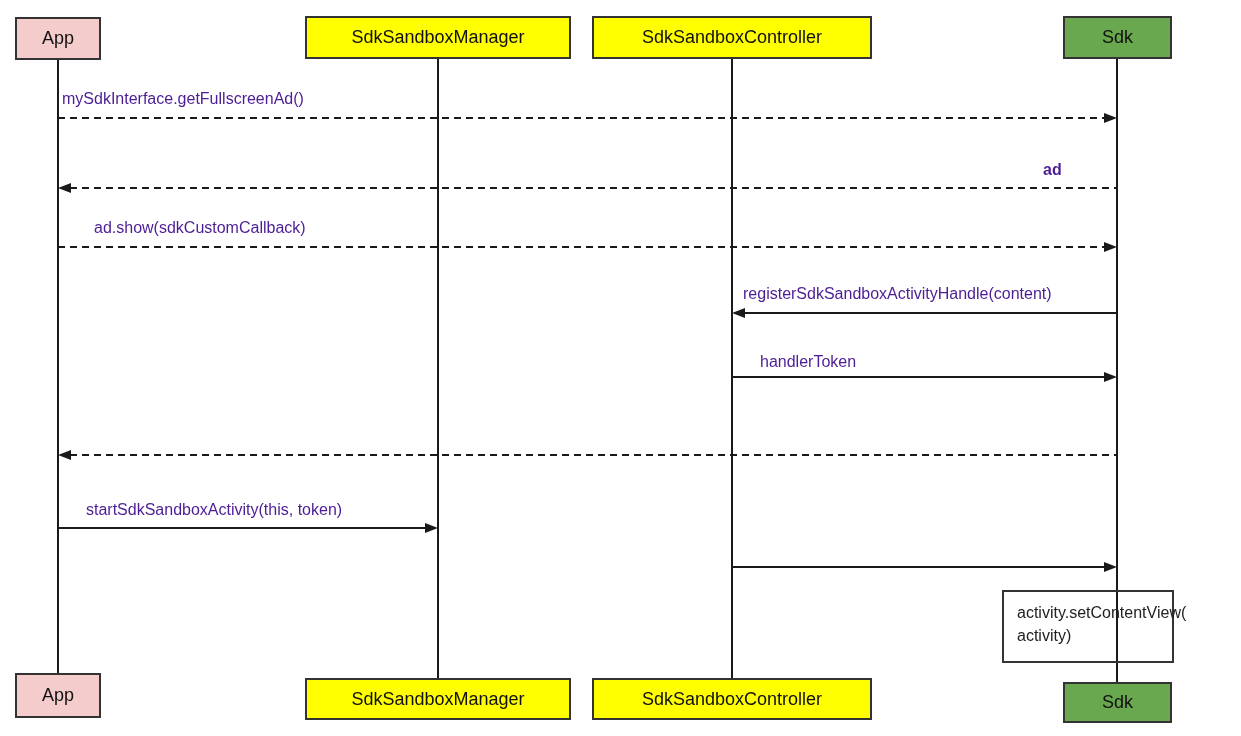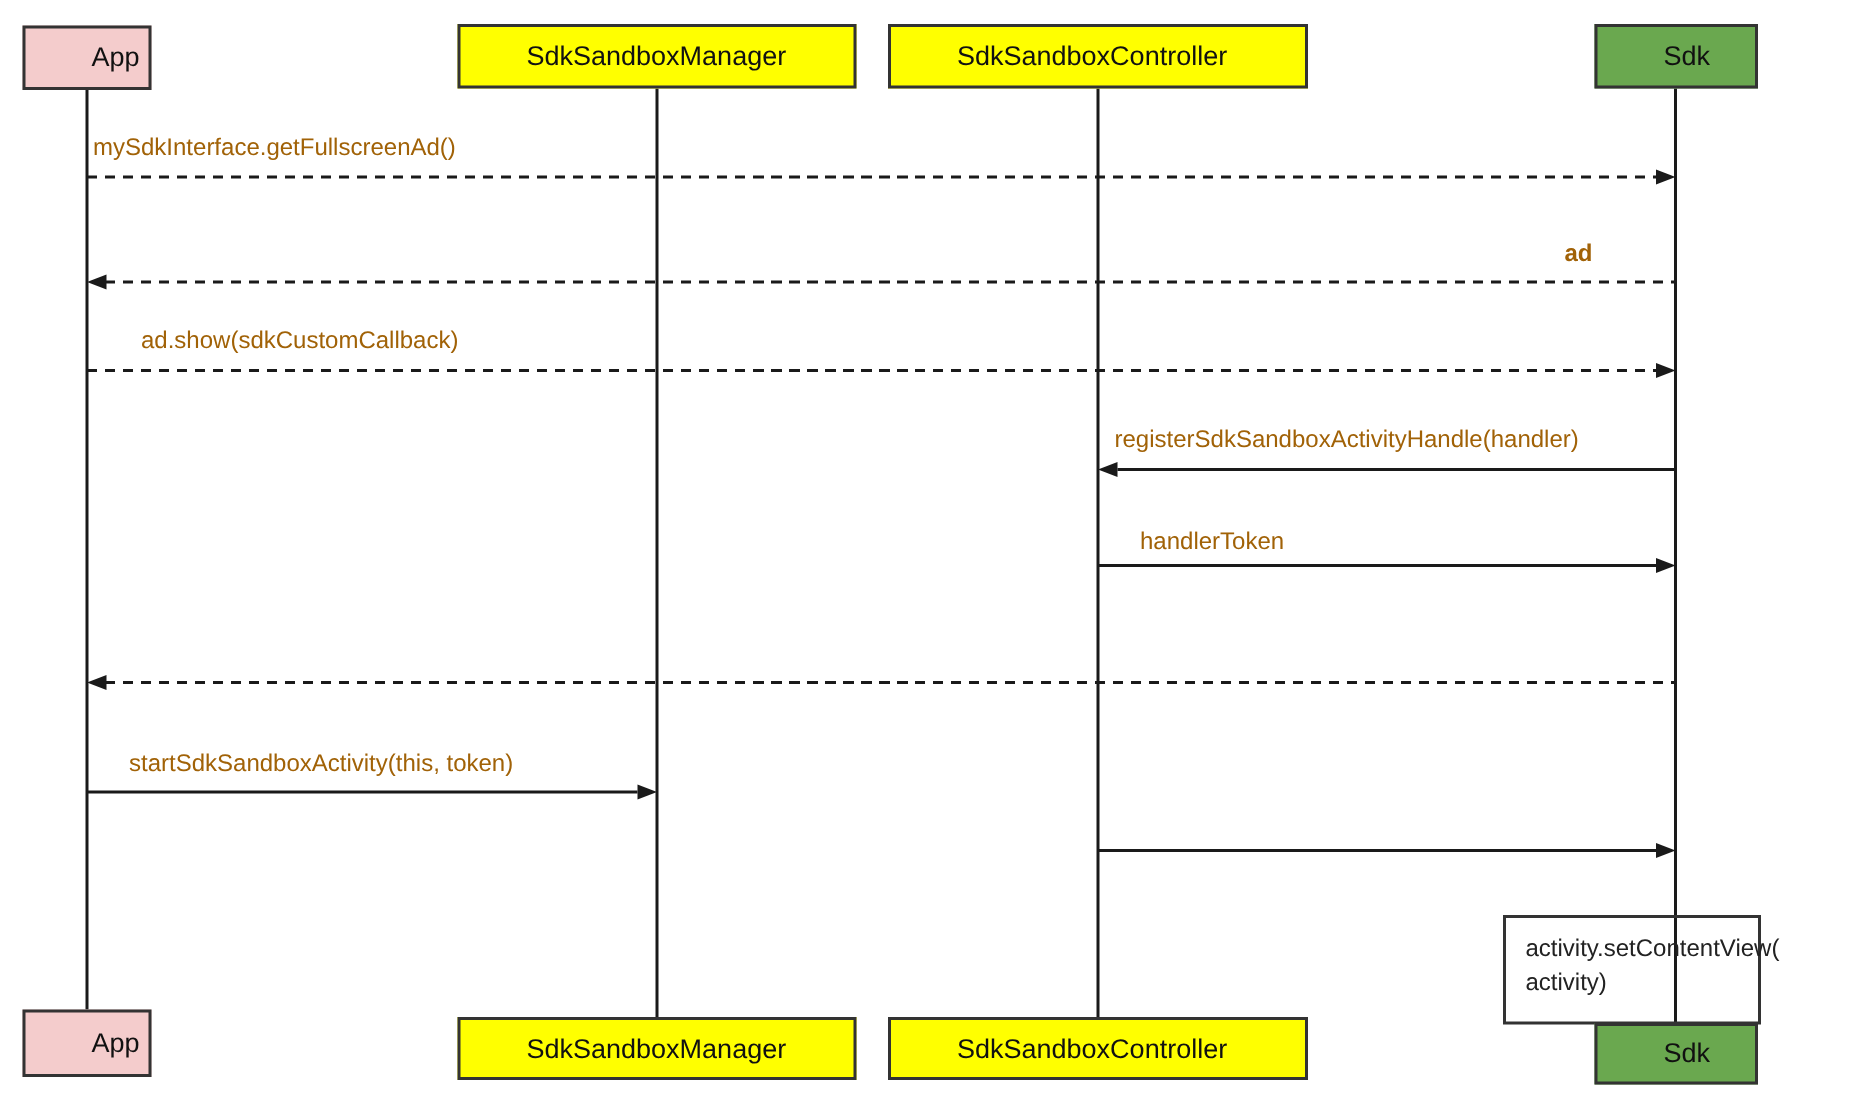--- a/index.html
+++ b/index.html
@@ -9,34 +9,34 @@
     width: 1241px;
     height: 736px;
     background: #ffffff;
     overflow: hidden;
   }
   .actor {
     position: absolute;
     border: 2px solid #333333;
     display: flex;
     align-items: center;
+    justify-content: center;
     box-sizing: border-box;
     font-size: 18px;
     color: #111111;
-    padding-left: 44px;
   }
   .lifeline {
     position: absolute;
     width: 2px;
     background: #1a1a1a;
   }
   .msg-label {
     position: absolute;
     font-size: 16px;
-    color: #a16207;
+    color: #4c1d95;
     white-space: nowrap;
   }
   .mline {
     position: absolute;
     height: 2px;
     background: #1a1a1a;
   }
   .mline.dashed {
     background: repeating-linear-gradient(90deg, #1a1a1a 0 7px, transparent 7px 12px);
   }
@@ -87,39 +87,39 @@
   <div class="arrowhead right" style="left:1104px; top:113px;"></div>
 
   <div class="msg-label" style="left:1043px; top:161px;font-weight:bold;">ad</div>
   <div class="mline dashed" style="left:70px; top:187px; width:1047px;"></div>
   <div class="arrowhead left" style="left:58px; top:183px;"></div>
 
   <div class="msg-label" style="left:62px; top:219px;margin-left:32px;">ad.show(sdkCustomCallback)</div>
   <div class="mline dashed" style="left:58px; top:246px; width:1047px;"></div>
   <div class="arrowhead right" style="left:1104px; top:242px;"></div>
 
-  <div class="msg-label" style="left:743px; top:285px;">registerSdkSandboxActivityHandle(handler)</div>
+  <div class="msg-label" style="left:743px; top:285px;">registerSdkSandboxActivityHandle(content)</div>
   <div class="mline" style="left:745px; top:312px; width:372px;"></div>
   <div class="arrowhead left" style="left:732px; top:308px;"></div>
 
   <div class="msg-label" style="left:760px; top:353px;">handlerToken</div>
   <div class="mline" style="left:732px; top:376px; width:372px;"></div>
   <div class="arrowhead right" style="left:1104px; top:372px;"></div>
 
   <div class="mline dashed" style="left:70px; top:454px; width:1047px;"></div>
   <div class="arrowhead left" style="left:58px; top:450px;"></div>
 
   <div class="msg-label" style="left:70px; top:501px;margin-left:16px;">startSdkSandboxActivity(this, token)</div>
   <div class="mline" style="left:58px; top:527px; width:367px;"></div>
   <div class="arrowhead right" style="left:425px; top:523px;"></div>
 
   <div class="mline" style="left:732px; top:566px; width:372px;"></div>
   <div class="arrowhead right" style="left:1104px; top:562px;"></div>
 
-  <div class="note" style="left:1002px; top:590px; width:172px; height:73px;margin-top:20px;">
+  <div class="note" style="left:1002px; top:590px; width:172px; height:73px;">
     <div>activity.setContentView(</div>
     <div>activity)</div>
   </div>
 
   <div class="actor" style="left: 15px; top: 673px; width: 86px; height: 45px; background-color: rgb(244, 204, 204);">
     <span>App</span>
   </div>
   <div class="actor" style="left: 305px; top: 678px; width: 266px; height: 42px; background-color: rgb(255, 255, 0);">
     <span>SdkSandboxManager</span>
   </div>

